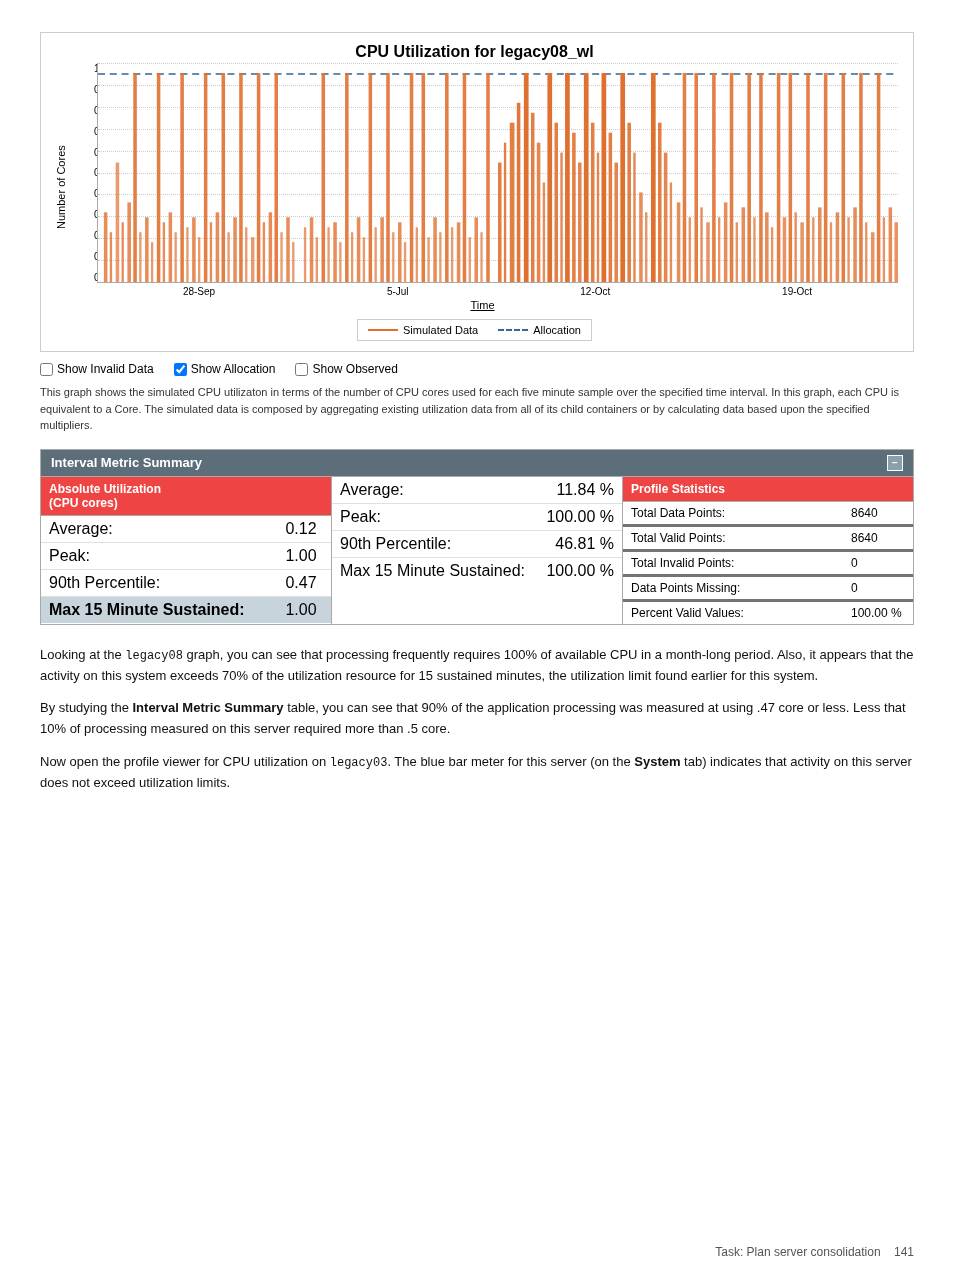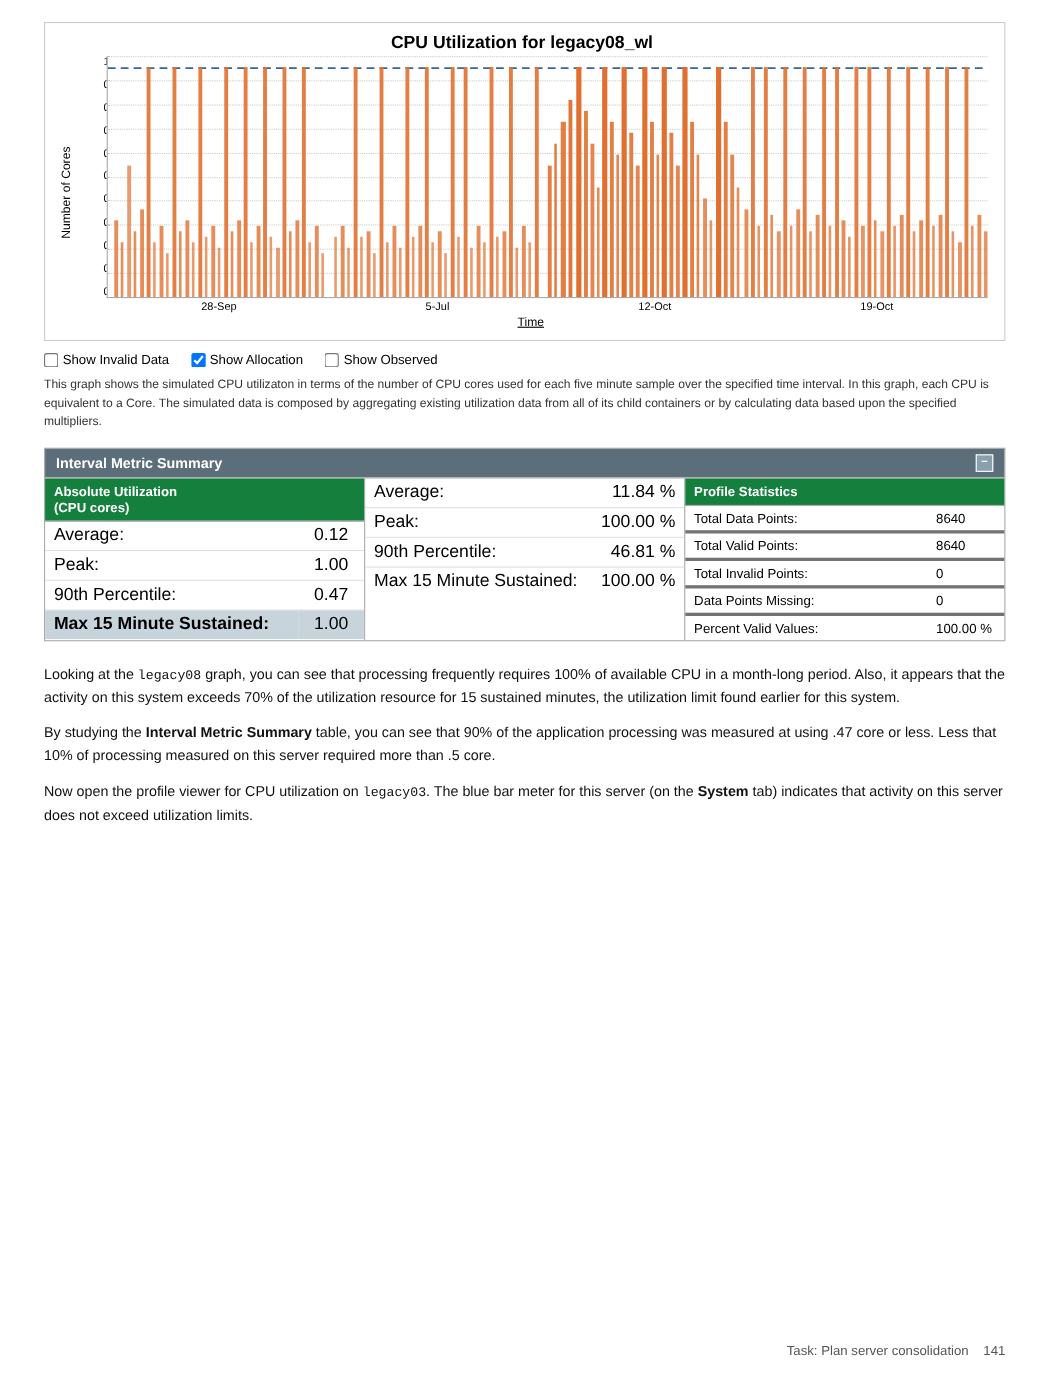--- a/index.html
+++ b/index.html
@@ -11,20 +11,21 @@
       width: 954px;
       min-height: 1271px;
       padding: 20px 40px;
     }
 
     .chart-container {
       border: 1px solid #ccc;
       padding: 10px 15px 10px 10px;
       margin-bottom: 10px;
       background: #fff;
+      margin-top: 12px;
     }
 
     .chart-title {
       text-align: center;
       font-size: 16px;
       font-weight: bold;
       margin-bottom: 2px;
     }
 
     .chart-subtitle {
@@ -190,21 +191,21 @@
 
     .metric-col {
       flex: 1;
       border-right: 1px solid #aaa;
     }
     .metric-col:last-child {
       border-right: none;
     }
 
     .metric-col-header {
-      background: #15803d;
+      background: #ef4444;
       color: #fff;
       font-size: 12px;
       font-weight: bold;
       padding: 5px 8px;
       border-bottom: 1px solid #aaa;
     }
 
     .metric-row {
       display: flex;
       align-items: center;
@@ -467,20 +468,30 @@
       <div class="x-axis-labels">
         <span>28-Sep</span>
         <span>5-Jul</span>
         <span>12-Oct</span>
         <span>19-Oct</span>
       </div>
       <div class="x-axis-title">Time</div>
     </div>
   </div>
 
+  <div class="legend">
+    <div class="legend-item">
+      <div class="legend-line-solid"></div>
+      <span>Simulated Data</span>
+    </div>
+    <div class="legend-item">
+      <div class="legend-line-dashed"></div>
+      <span>Allocation</span>
+    </div>
+  </div>
 </div>
 
 <div class="checkboxes-row">
   <div class="checkbox-item">
     <input type="checkbox" id="cb1" style="">
     <label for="cb1">Show Invalid Data</label>
   </div>
   <div class="checkbox-item">
     <input type="checkbox" id="cb2" checked="" style="">
     <label for="cb2">Show Allocation</label>
@@ -576,16 +587,16 @@
 </p>
 
 <p class="body-text">
   By studying the <strong>Interval Metric Summary</strong> table, you can see that 90% of the application processing was measured at using .47 core or less. Less that 10% of processing measured on this server required more than .5 core.
 </p>
 
 <p class="body-text">
   Now open the profile viewer for CPU utilization on <code>legacy03</code>. The blue bar meter for this server (on the <strong>System</strong> tab) indicates that activity on this server does not exceed utilization limits.
 </p>
 
-<div style="position:fixed; bottom:36px; right:40px; font-size:12px; color:#555;">
+<div style="position:fixed; bottom:12px; right:40px; font-size:12px; color:#555;">
   <span>Task: Plan server consolidation</span>&nbsp;&nbsp;&nbsp;
   <span>141</span>
 </div>
 
 </body></html>

